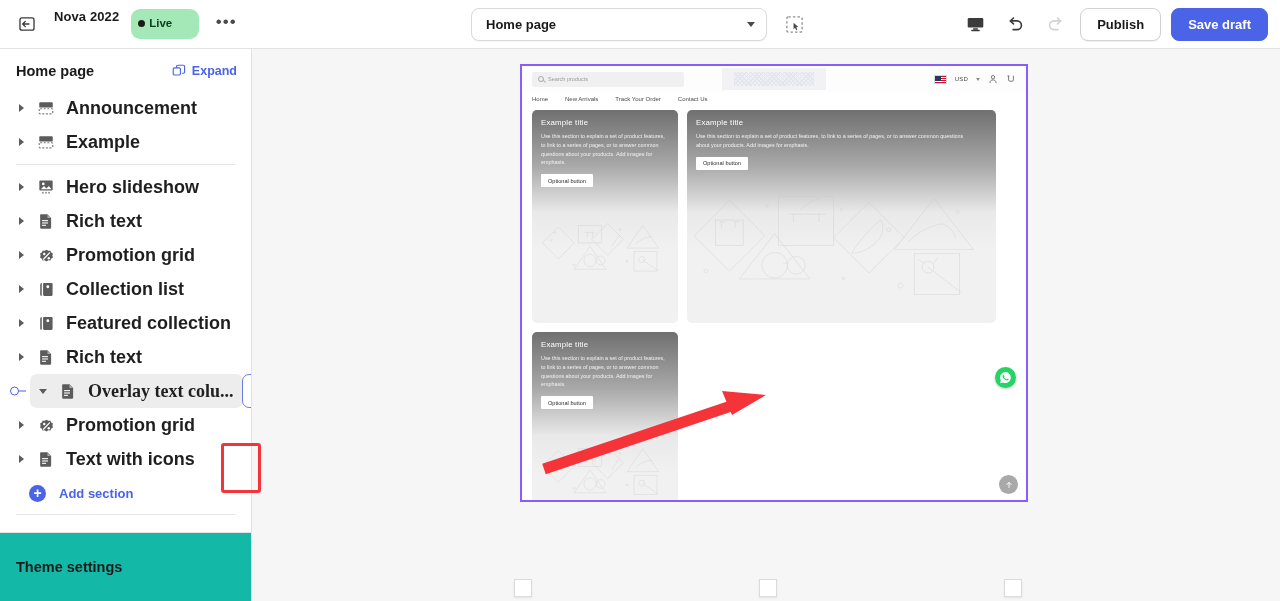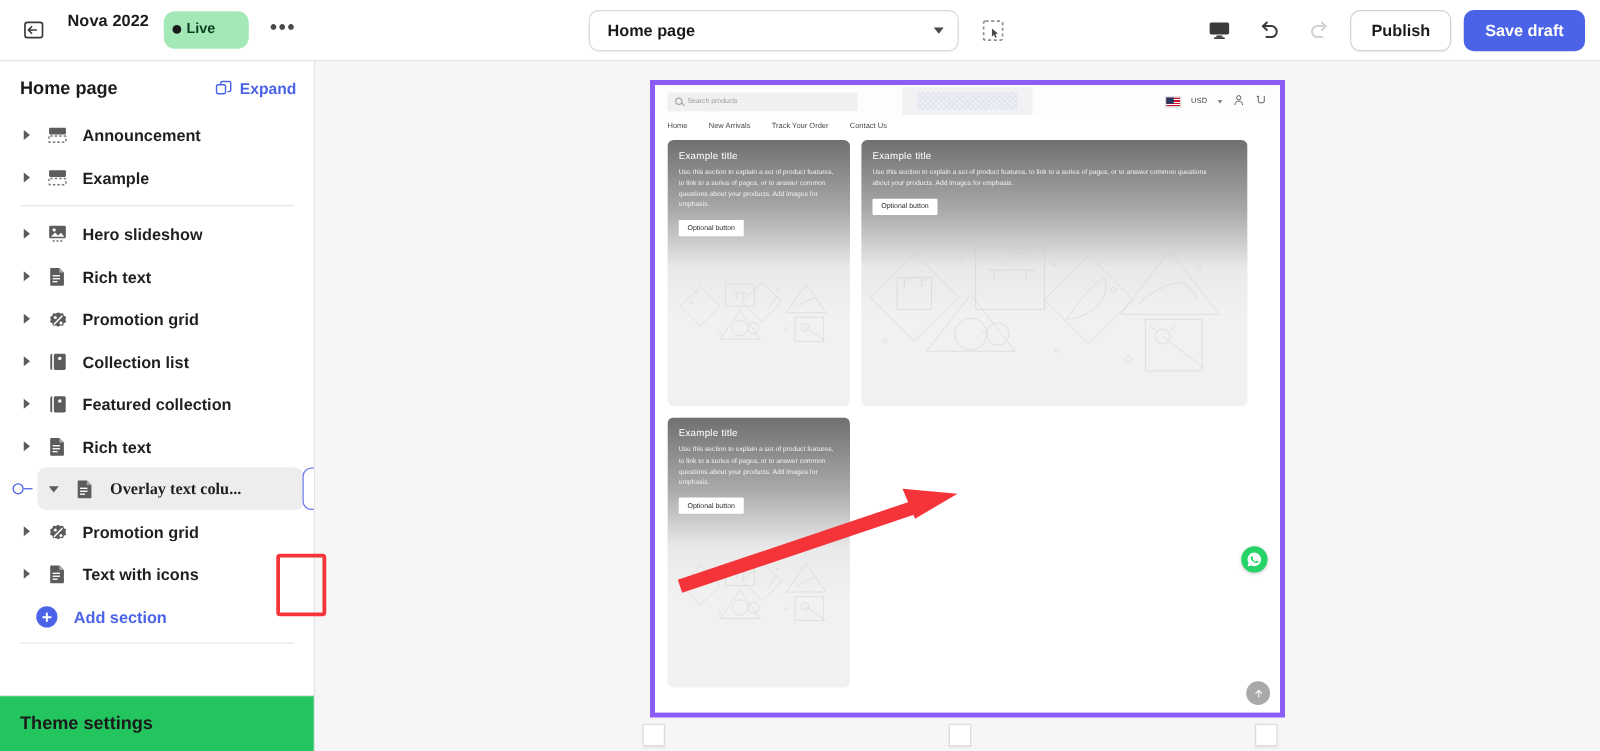--- a/index.html
+++ b/index.html
@@ -91,40 +91,40 @@
     width: 14px; min-width: 14px; display: flex; align-items: center; justify-content: center;
     color: #5c5c5c; margin-right: 2px;
   }
   .tri { width: 0; height: 0; border-top: 4px solid transparent; border-bottom: 4px solid transparent; border-left: 5.5px solid #5c5c5c; }
   .tri-down { width: 0; height: 0; border-left: 4.5px solid transparent; border-right: 4.5px solid transparent; border-top: 5.5px solid #5c5c5c; }
   .sb-icon {
     width: 20px; min-width: 20px; height: 20px; margin-right: 10px; margin-left: 6px;
     display: flex; align-items: center; justify-content: center; color: #5c5c5c;
   }
   .sb-label {
-    font-size: 13px; font-weight: 600; color: #1f1f1f;
+    font-size: 18px; font-weight: 600; color: #1f1f1f;
     white-space: nowrap; overflow: hidden; text-overflow: ellipsis;
   }
   .sb-divider { height: 1px; background: #e6e6e6; margin: 5px 8px; }
   .add-section {
     height: 34px; display: flex; align-items: center; padding: 0 6px;
     border-radius: 7px; cursor: pointer;
   }
   .add-icon {
     width: 17px; height: 17px; border-radius: 50%; background: #4a63e7;
     margin-left: 15px; margin-right: 13px;
     display: flex; align-items: center; justify-content: center;
     color: #fff; font-size: 14px; font-weight: 700; line-height: 0;
   }
   .add-label { font-size: 13px; font-weight: 700; color: #4a63e7; }
   .sb-footer-divider { height: 1px; background: #e6e6e6; margin: 4px 8px 0; }
 
   .sb-bottom {
     border-top: 1px solid #e3e3e3;
-    padding: 14px 16px; background: #22c55e;
+    padding: 26px 16px; background: #14b8a6;
   }
   .sb-bottom-title { font-size: 14.5px; font-weight: 700; color: #1a1a1a; }
 
   
   .vis-toggle {
     position: absolute; left: 10px; top: 50%; transform: translateY(-50%);
     display: flex; align-items: center;
   }
   .vis-circle { width: 9px; height: 9px; border-radius: 50%; border: 1.8px solid #4a63e7; }
   .vis-line { width: 7px; height: 1.8px; background: #4a63e7; }
@@ -144,22 +144,22 @@
     position: absolute; left: 221px; top: 394px;
     width: 40px; height: 50px;
     border: 3px solid #f5343a; border-radius: 3px;
     z-index: 8; pointer-events: none;
   }
 
   
   .preview-area { flex: 1; background: #f6f6f7; position: relative; overflow: hidden; }
   .device-frame {
     position: absolute; left: 268px; top: 15px;
-    width: 508px; height: 510px;
-    border: 4px solid #8b5cf6;
+    width: 508px; height: 438px;
+    border: 2px solid #8b5cf6;
     background: #fff;
     overflow: hidden;
   }
   .resize-handle {
     position: absolute; width: 18px; height: 18px;
     background: #fff; border: 1px solid #dcdcdc;
     box-shadow: 0 1px 2px rgba(0,0,0,0.08);
   }
 
   

